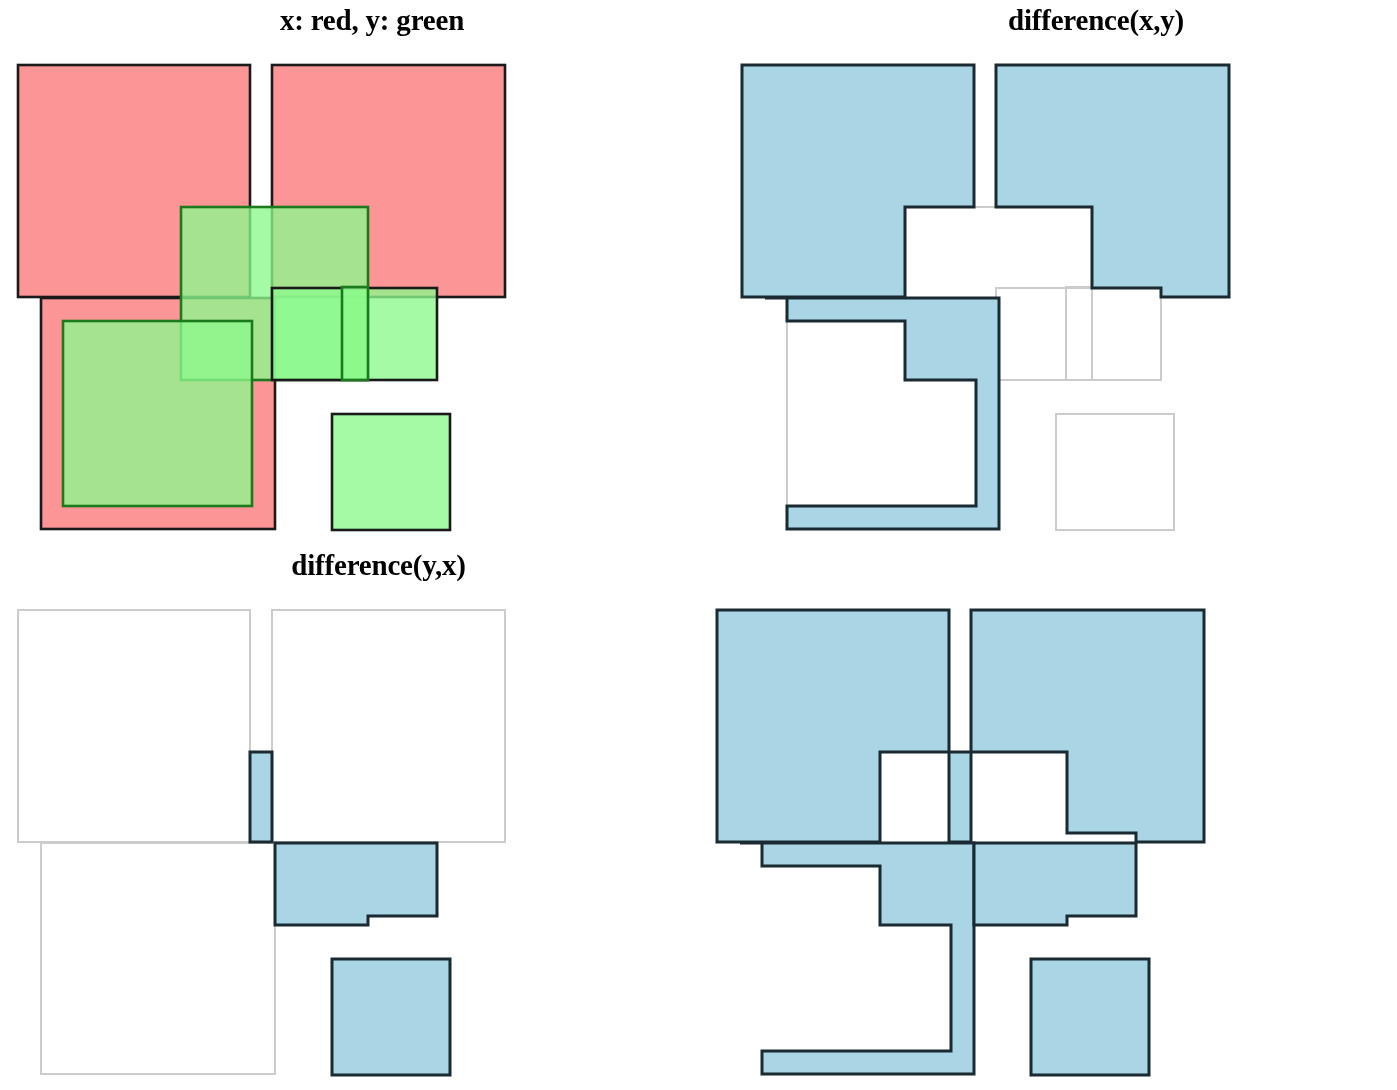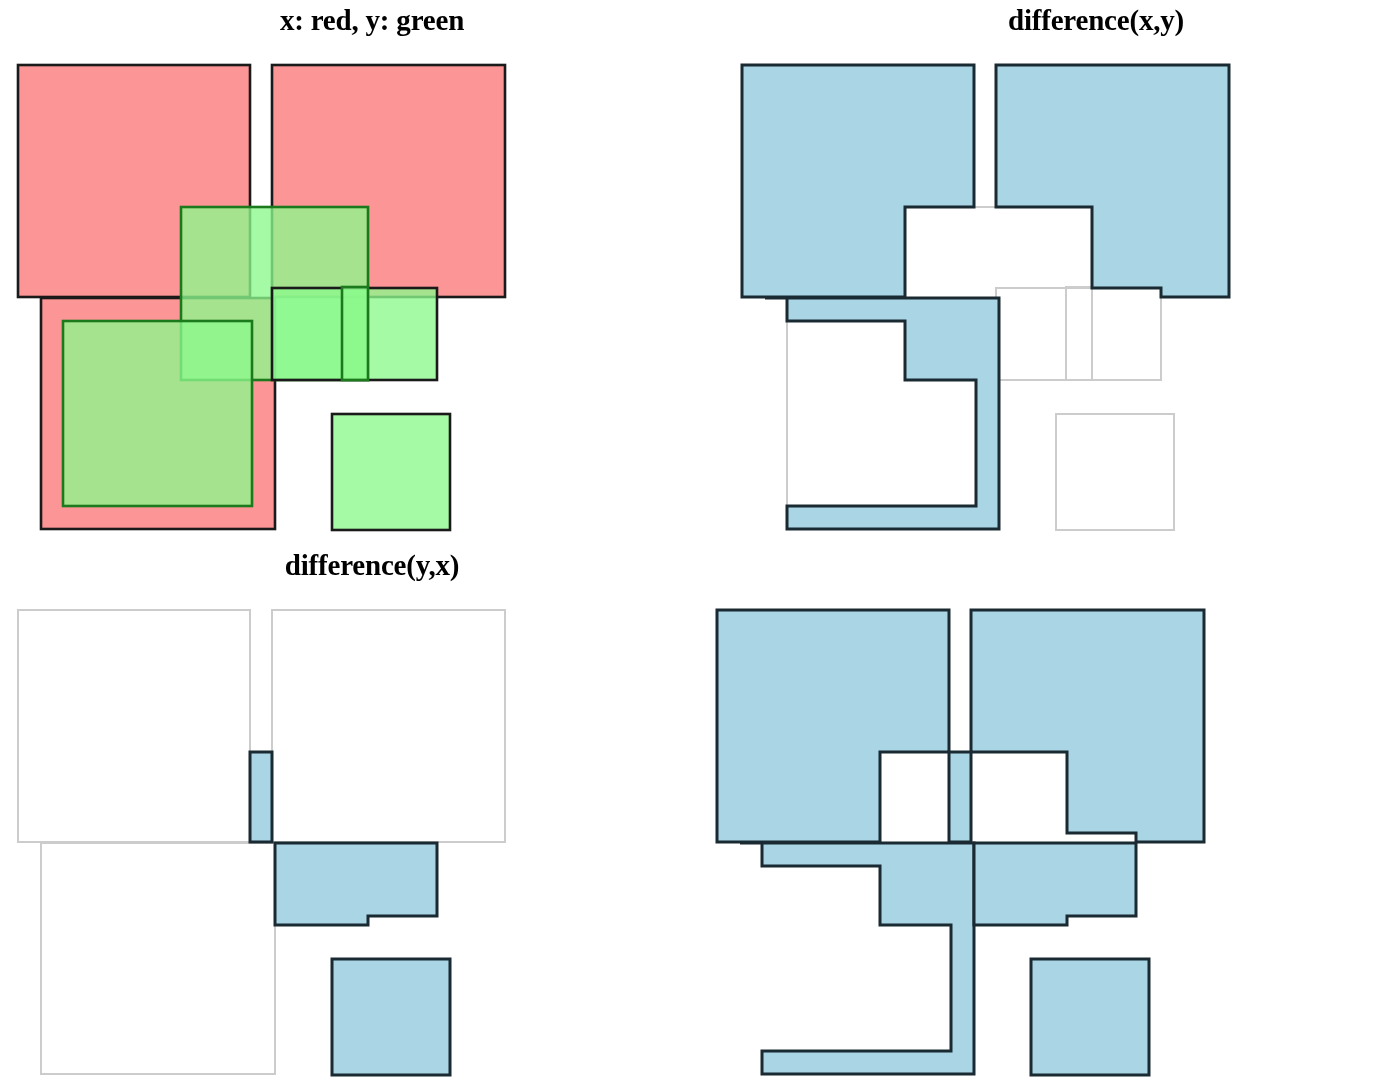--- a/index.html
+++ b/index.html
@@ -1,21 +1,21 @@
 <!DOCTYPE html>
 <html><head>
 <meta charset="utf-8">
 <style>
   html,body{margin:0;padding:0;background:#ffffff;}
   body{width:1397px;height:1090px;font-family:"Liberation Sans",sans-serif;}
   .grid{position:relative;width:1397px;height:1090px;}
   .panel{position:absolute;width:698px;height:545px;}
   .p-tl{left:0;top:0;}
   .p-tr{left:724px;top:0;}
-  .p-bl{left:0;top:545px;}
+  .p-bl{left:0;top:545px;padding-left:13px;}
   .p-br{left:699px;top:545px;}
   .title{
     position:absolute;top:4px;left:0;width:100%;
     text-align:center;font-size:29px;font-weight:bold;
     color:#000000;letter-spacing:-0.2px;
     font-family:Liberation Serif, serif;
     margin-left:23px;
   }
   .canvas{position:absolute;left:0;top:46px;width:698px;height:499px;}
   svg{display:block;}

